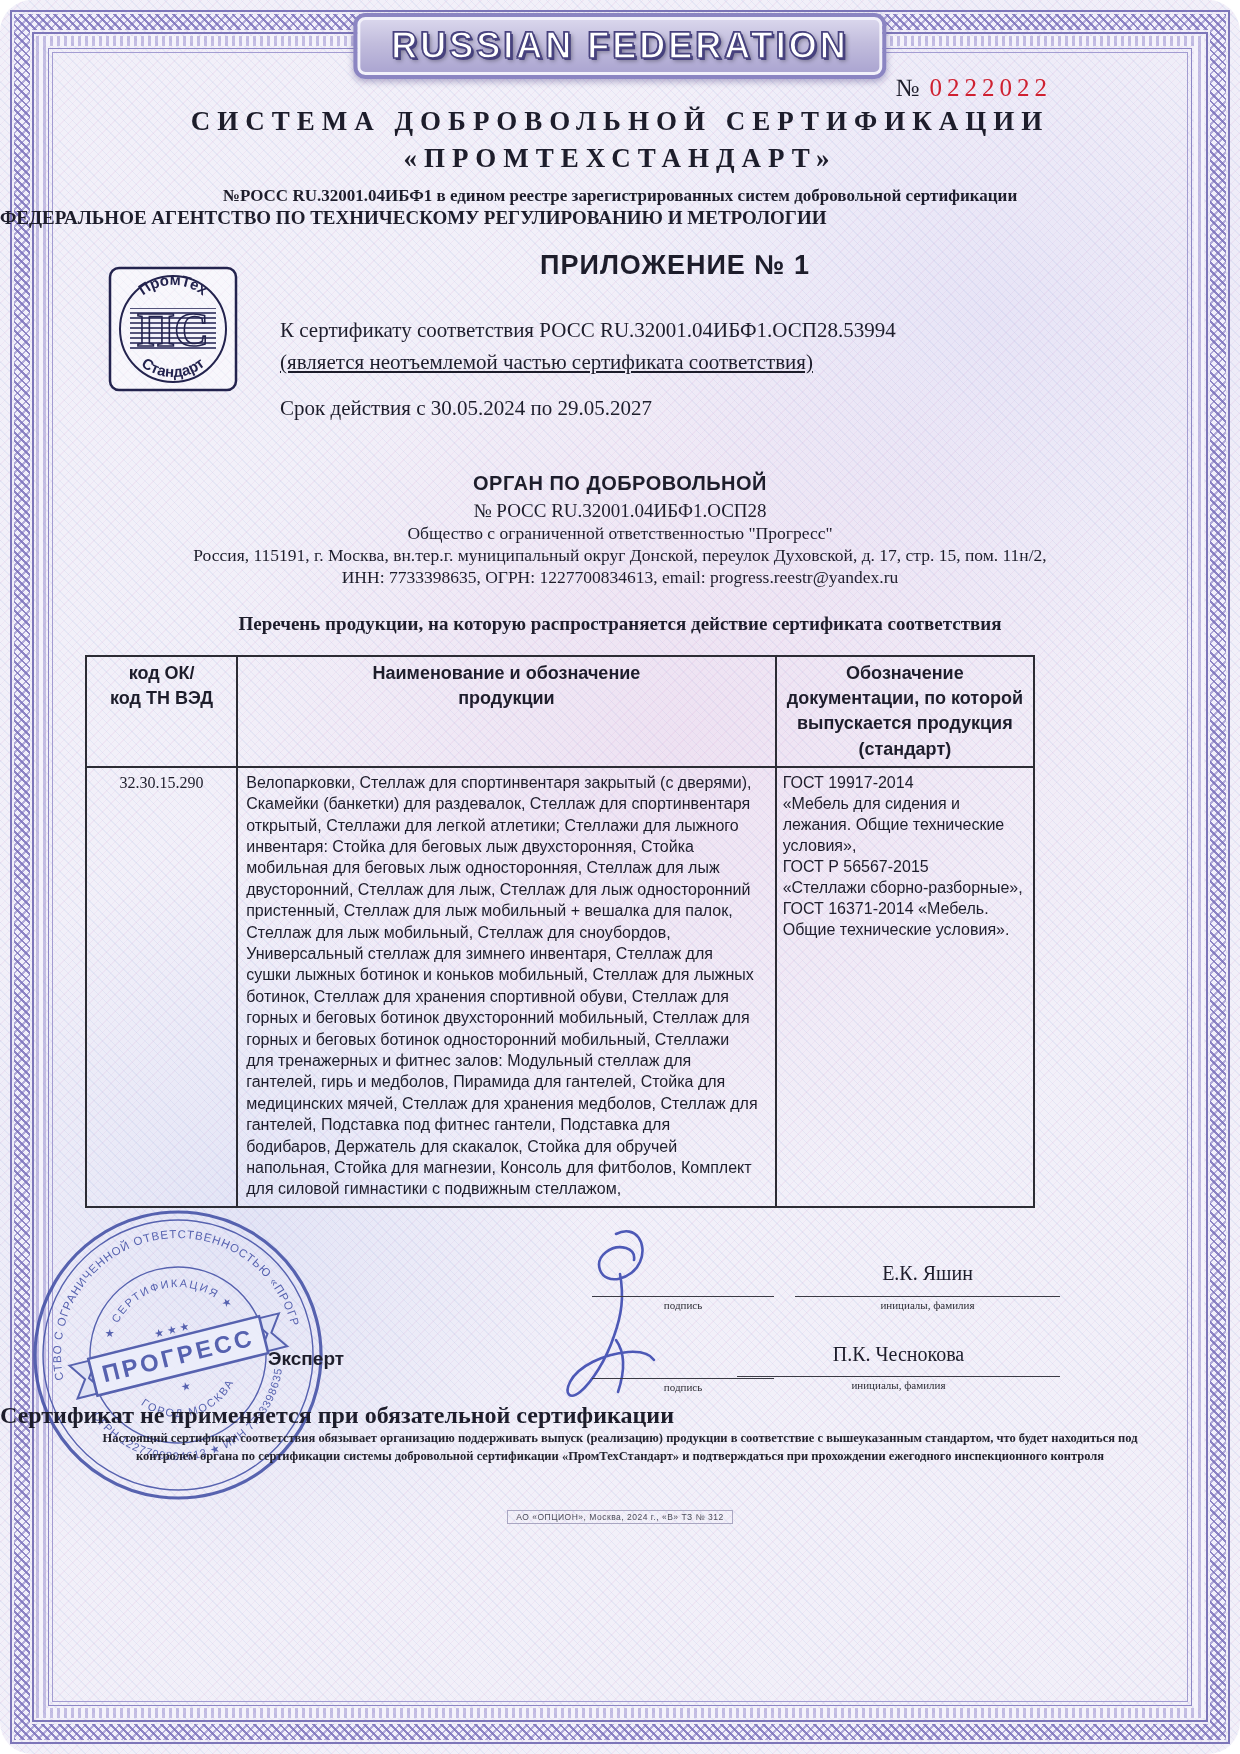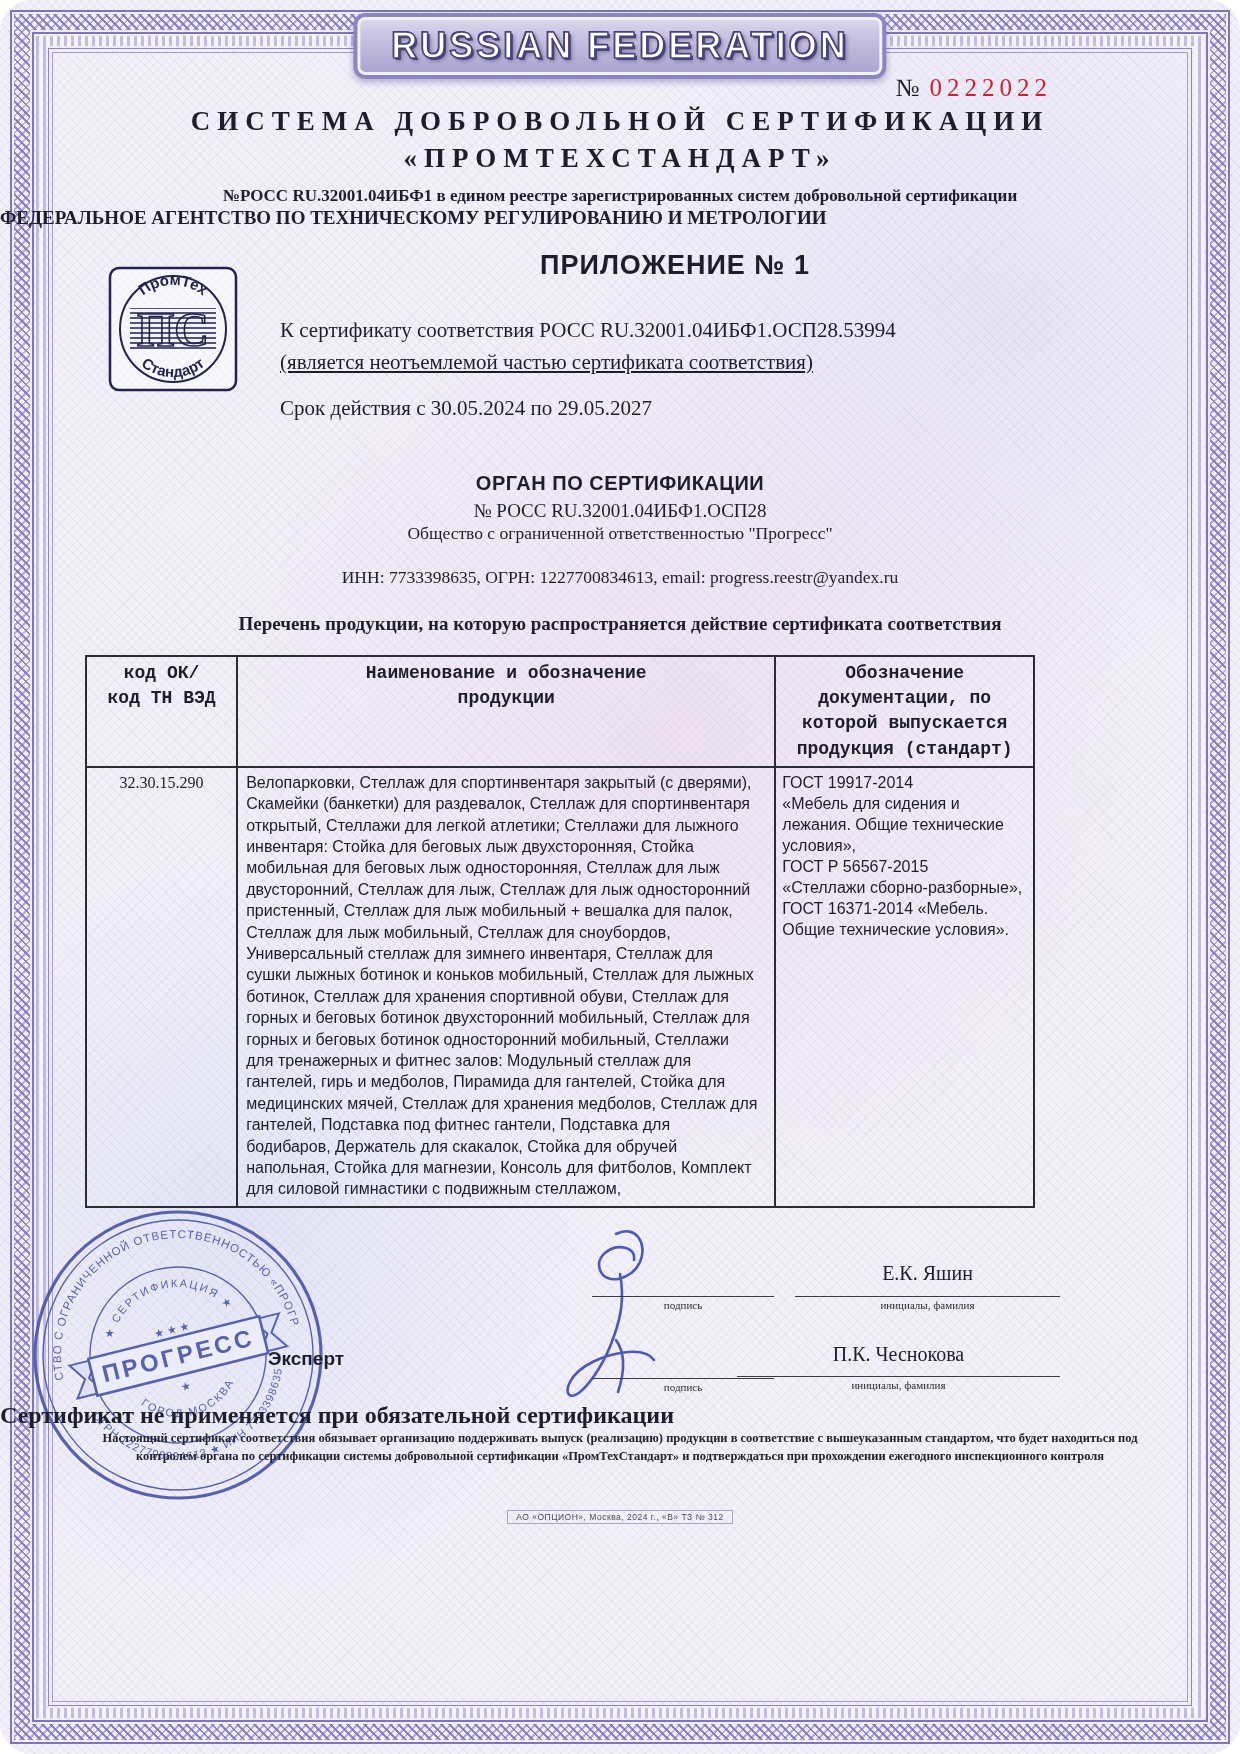--- a/index.html
+++ b/index.html
@@ -53,21 +53,21 @@
   .org-number{position:absolute;top:500px;left:0;right:0;text-align:center;font-size:19px;}
   .org-name{position:absolute;top:523px;left:0;right:0;text-align:center;font-size:17.5px;}
   .org-address{position:absolute;top:545px;left:0;right:0;text-align:center;font-size:17.5px;}
   .org-contacts{position:absolute;top:567px;left:0;right:0;text-align:center;font-size:17.5px;}
   .caption{position:absolute;top:613px;left:0;right:0;text-align:center;font-weight:bold;font-size:19px;}
 
   
   table.products{position:absolute;left:85px;top:655px;width:950px;border-collapse:collapse;
     background:transparent;}
   table.products td,table.products th{border:2px solid #2c2c34;vertical-align:top;}
-  th.h{font-family:Liberation Mono, monospace;font-weight:bold;font-size:18px;line-height:1.4;
+  th.h{font-family:Liberation Sans, sans-serif;font-weight:bold;font-size:18px;line-height:1.4;
     text-align:center;vertical-align:middle;height:100px;padding:4px 6px;white-space:pre-line;}
   td.code{width:151px;text-align:center;padding-top:6px;font-size:16px;}
   td.prods{width:536px;font-family:"Liberation Sans",sans-serif;font-size:16px;line-height:21.4px;
     padding:4px 16px 6px 8px;height:428px;}
   td.docs{width:251px;font-family:"Liberation Sans",sans-serif;font-size:16px;line-height:21px;
     padding:4px 6px;white-space:pre-line;}
 
   
   .role1{position:absolute;left:268px;top:1248px;font-family:"Liberation Sans",sans-serif;
     font-weight:bold;font-size:19px;line-height:1.5;white-space:pre-line;}
@@ -140,23 +140,24 @@
       <text font-family="Liberation Sans, sans-serif" font-size="15" font-weight="bold" fill="#23234e">
         <textPath href="#arcTop" startOffset="50%" text-anchor="middle">ПромТех</textPath>
       </text>
       <text font-family="Liberation Sans, sans-serif" font-size="15" font-weight="bold" fill="#23234e">
         <textPath href="#arcBot" startOffset="50%" text-anchor="middle">Стандарт</textPath>
       </text>
       <text x="65" y="80" text-anchor="middle" font-family="Liberation Serif, serif" font-size="48" font-weight="bold" fill="url(#hatch)" stroke="#23234e" stroke-width="1.6">ПС</text>
     </svg>
   </div>
 
-  <div class="org-title">ОРГАН ПО СЕРТИФИКАЦИИ</div>
+  <div class="org-title">ОРГАН ПО ДОБРОВОЛЬНОЙ</div>
   <div class="org-number">№ РОСС RU.32001.04ИБФ1.ОСП28</div>
   <div class="org-name">Общество с ограниченной ответственностью "Прогресс"</div>
+  <div class="org-address">Россия, 115191, г. Москва, вн.тер.г. муниципальный округ Донской, переулок Духовской, д. 17, стр. 15, пом. 11н/2,</div>
   <div class="org-contacts">ИНН: 7733398635, ОГРН: 1227700834613, email: progress.reestr@yandex.ru</div>
   <div class="caption">Перечень продукции, на которую распространяется действие сертификата соответствия</div>
 
   <table class="products">
     <tbody>
         <tr>
       <th class="h">код ОК/
 код ТН ВЭД</th>
       <th class="h">Наименование и обозначение
 продукции</th>

